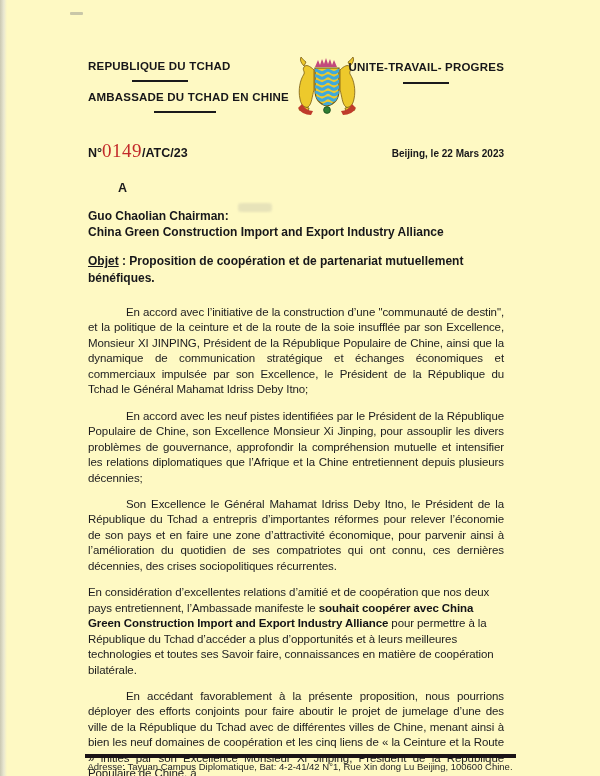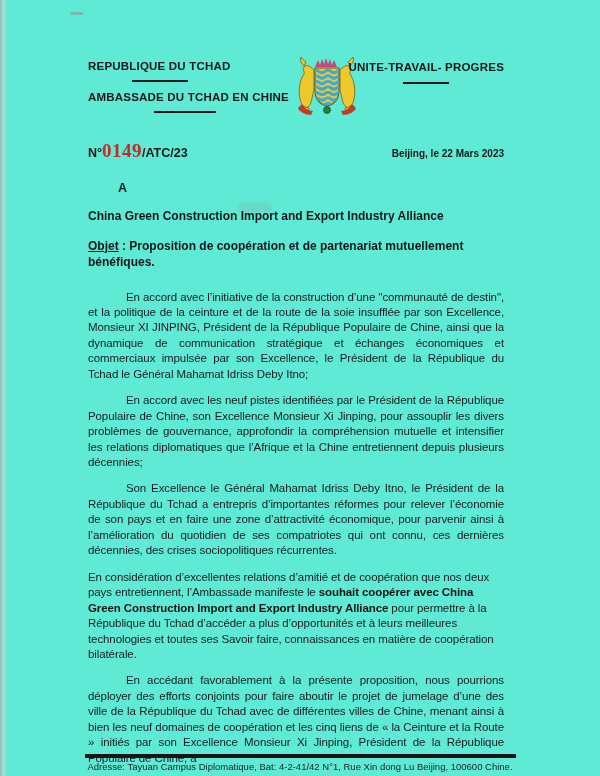--- a/index.html
+++ b/index.html
@@ -3,21 +3,21 @@
 <meta charset="utf-8">
 <style>
   * { margin:0; padding:0; box-sizing:border-box; }
   html,body { width:600px; }
   body {
     font-family:"Liberation Sans","DejaVu Sans",sans-serif;
     background:#e9e9e7;
   }
   .page {
     position:relative; width:600px; height:776px;
-    background:#5eead4; overflow:hidden;
+    background:#fef9c3; overflow:hidden;
     color:#1b1b1d;
   }
   .scan-edge {
     position:absolute; left:0; top:0; bottom:0; width:7px;
     background:linear-gradient(90deg,#a8a8a6,#dcdcda 55%,rgba(255,255,255,0));
     opacity:.6;
   }
   .scan-artifact {
     position:absolute; left:70px; top:12px; width:13px; height:3px;
     background:#8a8a88; opacity:.45; border-radius:1px;
@@ -37,21 +37,21 @@
   .rule-motto { width:46px; margin:9px auto 0 auto; }
   .motto-block { text-align:left; padding-top:1px; }
 
   .emblem { position:absolute; left:288px; top:54px; width:78px; height:66px; }
 
   
   .ref-row { display:flex; justify-content:space-between; align-items:baseline; margin-top:27px; }
   .ref-prefix, .ref-suffix { font-size:12.5px; font-weight:bold; color:#17171a; }
   .ref-number {
     font-family:"Liberation Serif","DejaVu Serif",serif;
-    font-size:19px; font-weight:bold; color:#c32a2a; letter-spacing:.5px;
+    font-size:19px; font-weight:normal; color:#c32a2a; letter-spacing:.5px;
   }
   .dateline { font-size:10px; font-weight:bold; color:#17171a; }
 
   
   .salutation { margin:19px 0 0 30px; font-size:12.5px; font-weight:bold; }
   .recipient { margin-top:14px; font-size:12px; font-weight:bold; line-height:15.5px; color:#17171a; }
 
   
   .subject { margin-top:13px; font-size:12px; font-weight:bold; line-height:16.5px; color:#17171a; }
   .subject-label { text-decoration:underline;text-align:center; }
@@ -137,20 +137,21 @@
 
     <div class="ref-row">
       <div>
         <span class="ref-prefix">N°</span><span class="ref-number">0149</span><span class="ref-suffix">/ATC/23</span>
       </div>
       <div class="dateline">Beijing, le 22 Mars 2023</div>
     </div>
 
     <div class="salutation">A</div>
     <div class="recipient">
+      <div>Guo Chaolian Chairman:</div>
       <div>China Green Construction Import and Export Industry Alliance</div>
     </div>
 
     <div class="subject">
       <span class="subject-label">Objet</span><span> : Proposition de coopération et de partenariat mutuellement bénéfiques.</span>
     </div>
 
     <div class="body-text">
       <p>En accord avec l’initiative de la construction d’une "communauté de destin", et la politique de la ceinture et de la route de la soie insufflée par son Excellence, Monsieur XI JINPING, Président de la République Populaire de Chine, ainsi que la dynamique de communication stratégique et échanges économiques et commerciaux impulsée par son Excellence, le Président de la République du Tchad le Général Mahamat Idriss Deby Itno;</p>
       <p>En accord avec les neuf pistes identifiées par le Président de la République Populaire de Chine, son Excellence Monsieur Xi Jinping, pour assouplir les divers problèmes de gouvernance, approfondir la compréhension mutuelle et intensifier les relations diplomatiques que l’Afrique et la Chine entretiennent depuis plusieurs décennies;</p>

